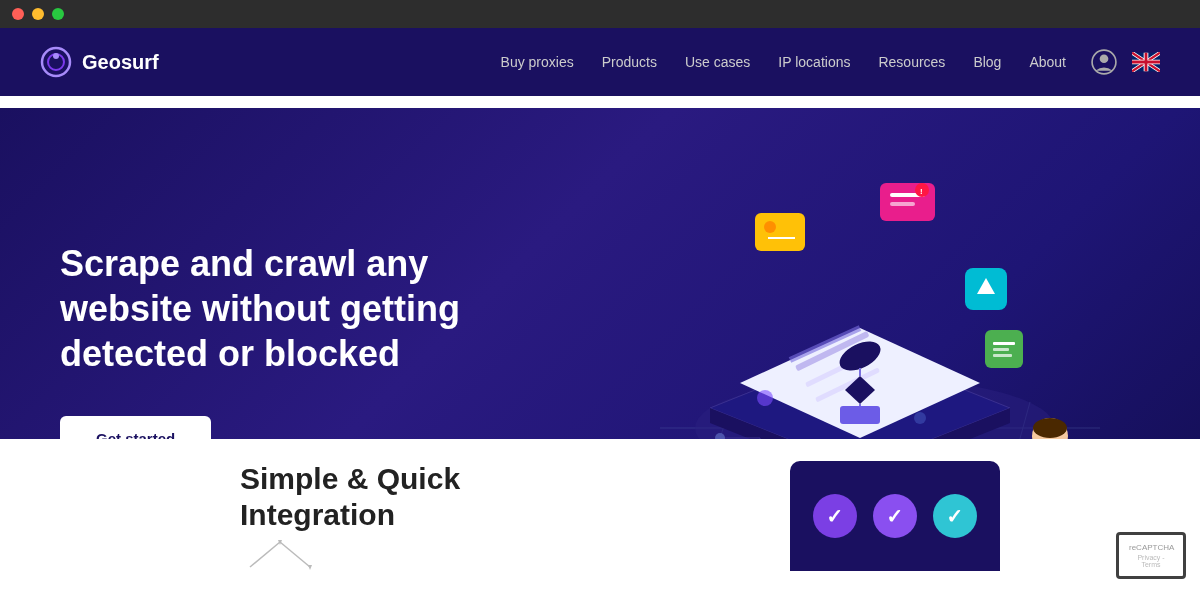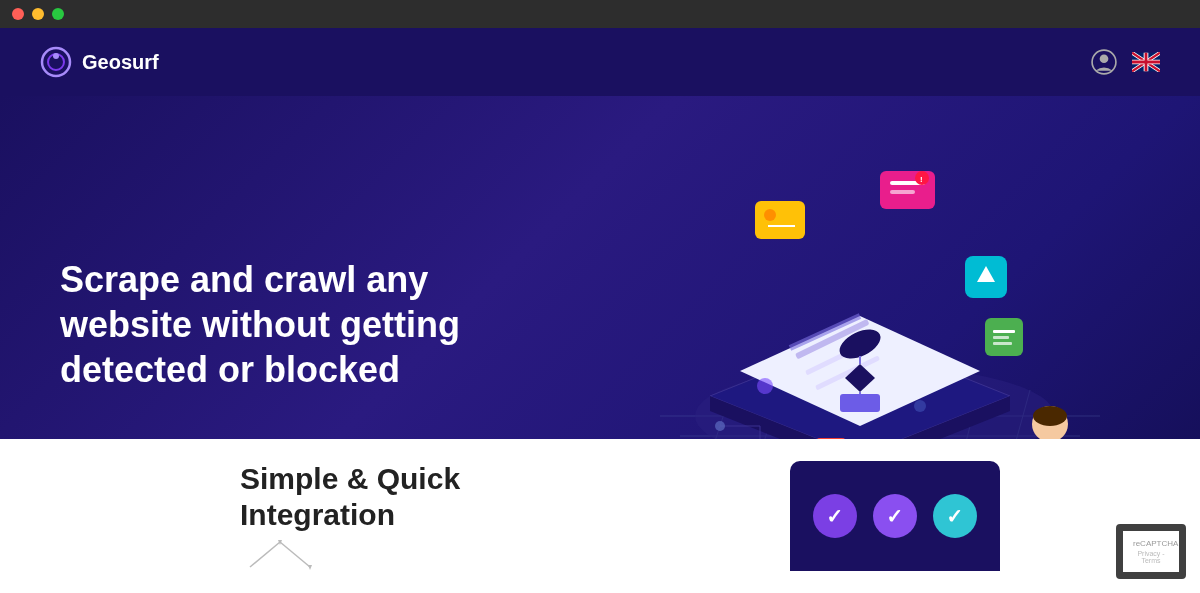--- a/index.html
+++ b/index.html
@@ -17,21 +17,21 @@
       flex-shrink: 0;
     }
     .titlebar-btn {
       width: 12px; height: 12px; border-radius: 50%;
     }
     .titlebar-close { background: #ff5f57; }
     .titlebar-min { background: #febc2e; }
     .titlebar-max { background: #28c840; }
 
     
-    .page { width: 1200px; height: 565px; display: flex; flex-direction: column; }
+    .page { width: 1200px; height: 565px; display: flex; flex-direction: column; gap: 12px; }
 
     
     nav {
       background: #1a1060;
       height: 68px;
       display: flex;
       align-items: center;
       padding: 0 40px;
       flex-shrink: 0;
     }
@@ -130,21 +130,21 @@
       font-size: 20px;
       font-weight: 700;
     }
 
     
     .recaptcha {
       position: fixed;
       bottom: 14px;
       right: 14px;
       background: #fff;
-      border: 7px solid #404040;
+      border: 3px solid #404040;
       border-radius: 4px;
       padding: 8px 10px;
       font-size: 9px;
       color: #666;
       width: 70px;
       text-align: center;
       z-index: 9999;
     }
   </style>
 </head>
@@ -162,20 +162,29 @@
     <div class="nav-logo">
 
       <svg class="logo-icon" viewBox="0 0 32 32">
         <circle cx="16" cy="16" r="14" fill="none" stroke="#a78bfa" stroke-width="2.5"></circle>
         <circle cx="16" cy="16" r="8" fill="none" stroke="#7c3aed" stroke-width="2"></circle>
         <circle cx="16" cy="10" r="3" fill="#a78bfa"></circle>
       </svg>
       <span>Geosurf</span>
     </div>
 
+    <ul class="nav-links">
+      <li><a>Buy proxies</a></li>
+      <li><a>Products</a></li>
+      <li><a>Use cases</a></li>
+      <li><a>IP locations</a></li>
+      <li><a>Resources</a></li>
+      <li><a>Blog</a></li>
+      <li><a>About</a></li>
+    </ul>
 
     <div class="nav-icons">
 
       <div class="user-icon">
         <svg viewBox="0 0 24 24" width="26" height="26">
           <circle cx="12" cy="12" r="11" fill="none" stroke="#aaa" stroke-width="1.5"></circle>
           <circle cx="12" cy="9" r="4" fill="#aaa"></circle>
           <path d="M4 20 Q12 14 20 20" fill="#aaa"></path>
         </svg>
       </div>
@@ -191,20 +200,21 @@
       </div>
     </div>
   </nav>
 
   <div class="hero">
 
     <div class="hero-wave"></div>
 
     <div class="hero-content">
       <h1 class="hero-title">Scrape and crawl any website without getting detected or blocked</h1>
+      <button class="hero-cta">Get started</button>
     </div>
 
     <div class="iso-container">
       <svg viewBox="0 0 560 410" width="560" height="410">
 
         <g opacity="0.35">
           <line x1="100" y1="320" x2="500" y2="320" stroke="#5566aa" stroke-width="1"></line>
           <line x1="80" y1="300" x2="520" y2="300" stroke="#5566aa" stroke-width="1"></line>
           <line x1="120" y1="340" x2="480" y2="340" stroke="#5566aa" stroke-width="1"></line>
           <line x1="160" y1="360" x2="450" y2="360" stroke="#5566aa" stroke-width="1"></line>

